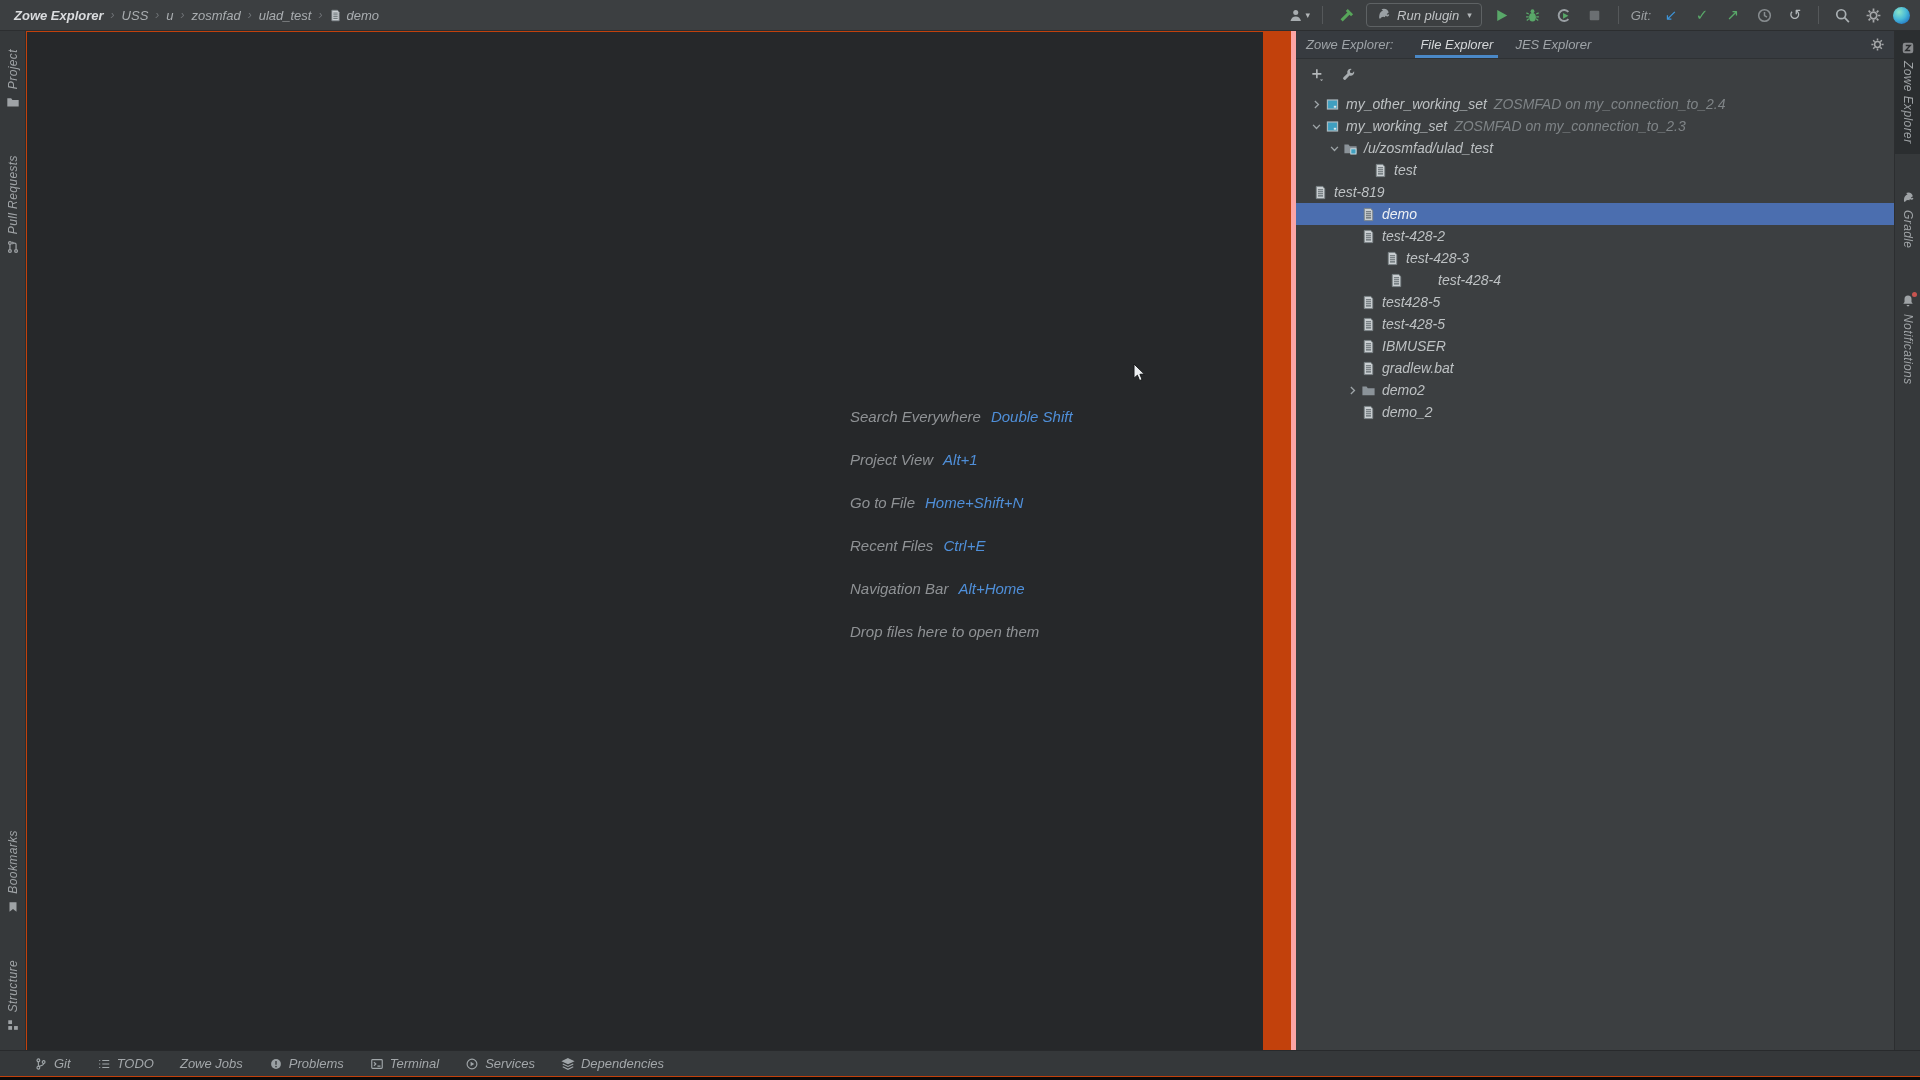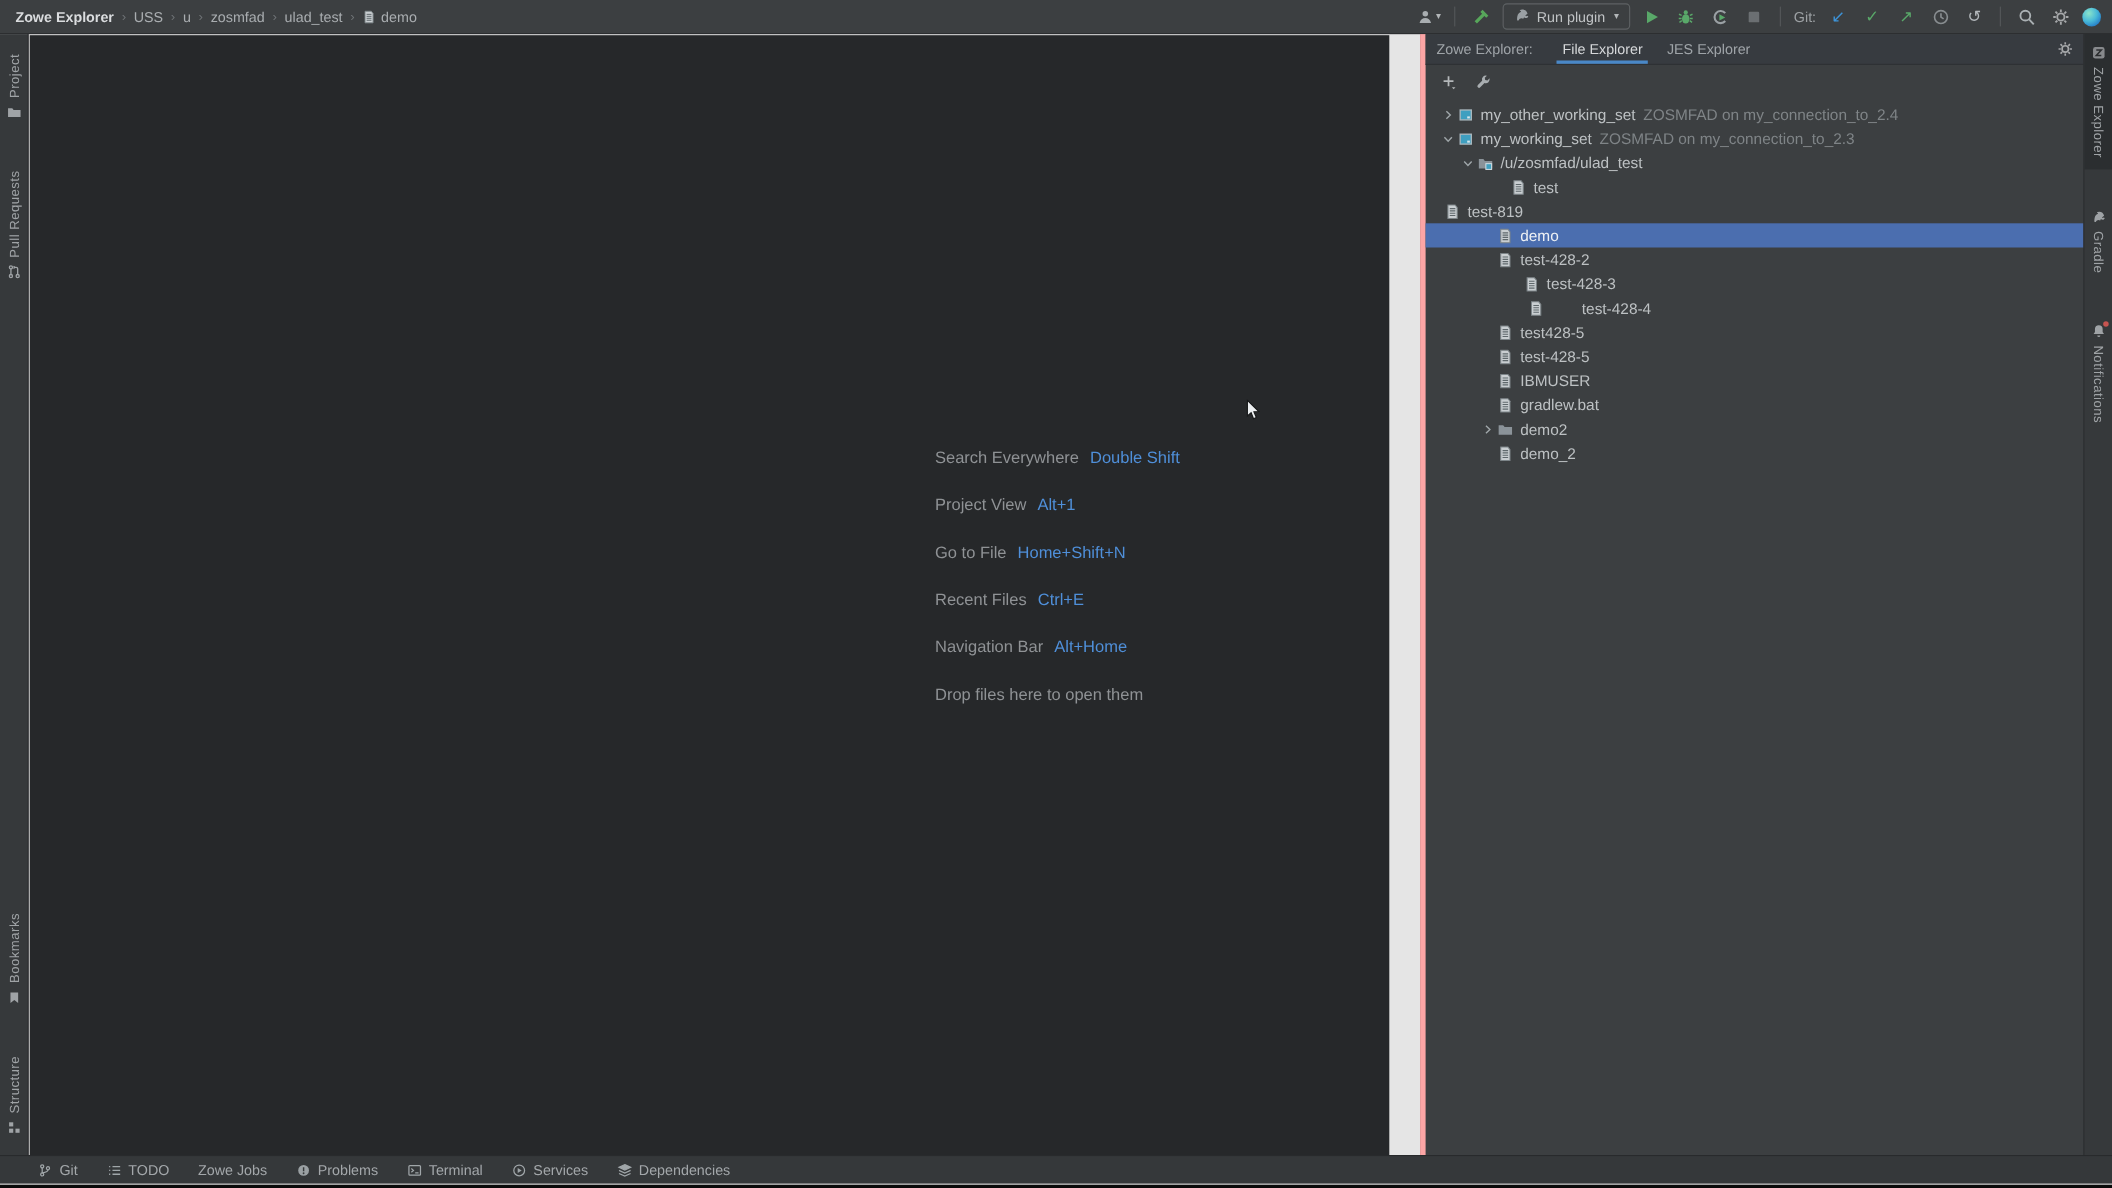--- a/index.html
+++ b/index.html
@@ -1,18 +1,18 @@
 <!DOCTYPE html>
 <html><head>
 <meta charset="utf-8">
 <style>
   html,body{margin:0;padding:0;background:#000;}
   *{box-sizing:border-box;}
-  #app{position:relative;width:1920px;height:1080px;background:#e5e5e5;
-       font-family:"Liberation Sans",sans-serif;color:#bdc1c3;overflow:hidden;}
+  #app{position:relative;width:1920px;height:1080px;background:#c2410c;
+       font-family:"Liberation Sans",sans-serif;color:#bdc1c3;overflow:hidden;font-style:italic;}
   .glyph{font-family:"DejaVu Sans",sans-serif;}
 
   
   #topbar{position:absolute;left:0;top:0;width:1920px;height:31px;background:#3c3f41;
           border-bottom:1px solid #2c2e30;display:flex;align-items:center;justify-content:space-between;}
   #breadcrumb{display:flex;align-items:center;gap:7px;padding-left:14px;font-size:13px;color:#a9adb0;}
   .crumb-root{color:#dadcde;font-weight:bold;}
   .crumb-sep{color:#6f7376;font-size:12px;}
   .crumb-item{display:flex;align-items:center;gap:4px;}
   .crumb-ic svg{width:13px;height:13px;display:block;}

